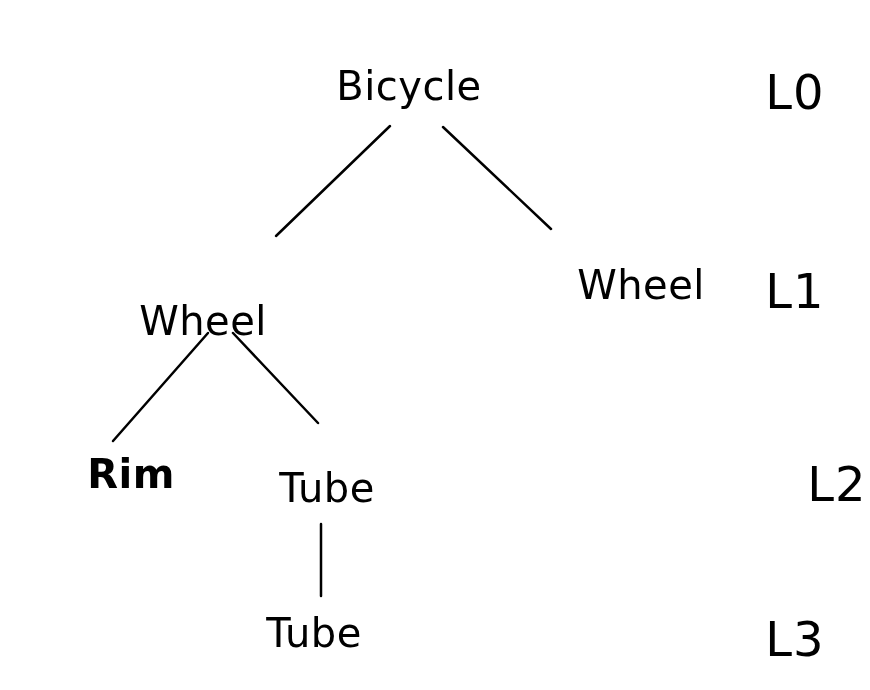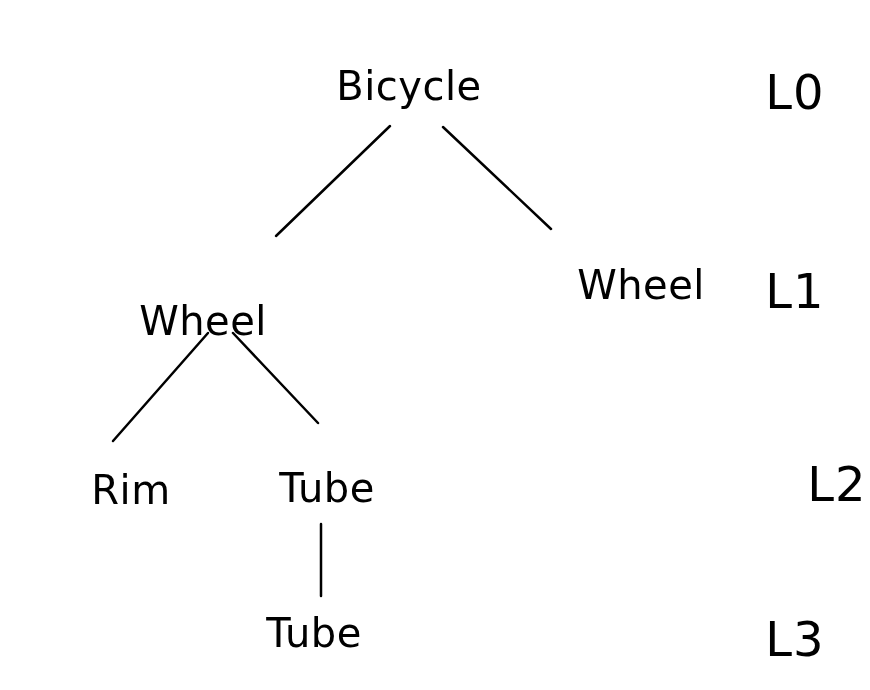--- a/index.html
+++ b/index.html
@@ -58,21 +58,21 @@
       <line x1="443" y1="127" x2="551" y2="229" stroke="#000000" stroke-width="2.5" stroke-linecap="round"></line>
       <line x1="208" y1="333" x2="113" y2="441" stroke="#000000" stroke-width="2.5" stroke-linecap="round"></line>
       <line x1="233" y1="333" x2="318" y2="423" stroke="#000000" stroke-width="2.5" stroke-linecap="round"></line>
       <line x1="321" y1="524" x2="321" y2="596" stroke="#000000" stroke-width="2.5" stroke-linecap="round"></line>
     </svg>
 
   <div id="node-layer">
       <div class="node-label" style="left: 409px; top: 66px;">Bicycle</div>
       <div class="node-label" style="left: 203px; top: 265px; margin-top: 36px;">Wheel</div>
       <div class="node-label" style="left: 641px; top: 265px;">Wheel</div>
-      <div class="node-label" style="left: 131px; top: 470px;">Rim</div>
+      <div class="node-label" style="left: 131px; top: 454px; font-weight: bold;">Rim</div>
       <div class="node-label" style="left: 327px; top: 468px;">Tube</div>
       <div class="node-label" style="left: 314px; top: 613px;">Tube</div>
     </div>
 
   <div id="level-layer">
       <div class="level-label" style="left: 795px; top: 68px;">L0</div>
       <div class="level-label" style="left: 795px; top: 267px;">L1</div>
       <div class="level-label" style="left: 837px; top: 460px;">L2</div>
       <div class="level-label" style="left: 795px; top: 615px;">L3</div>
     </div>

